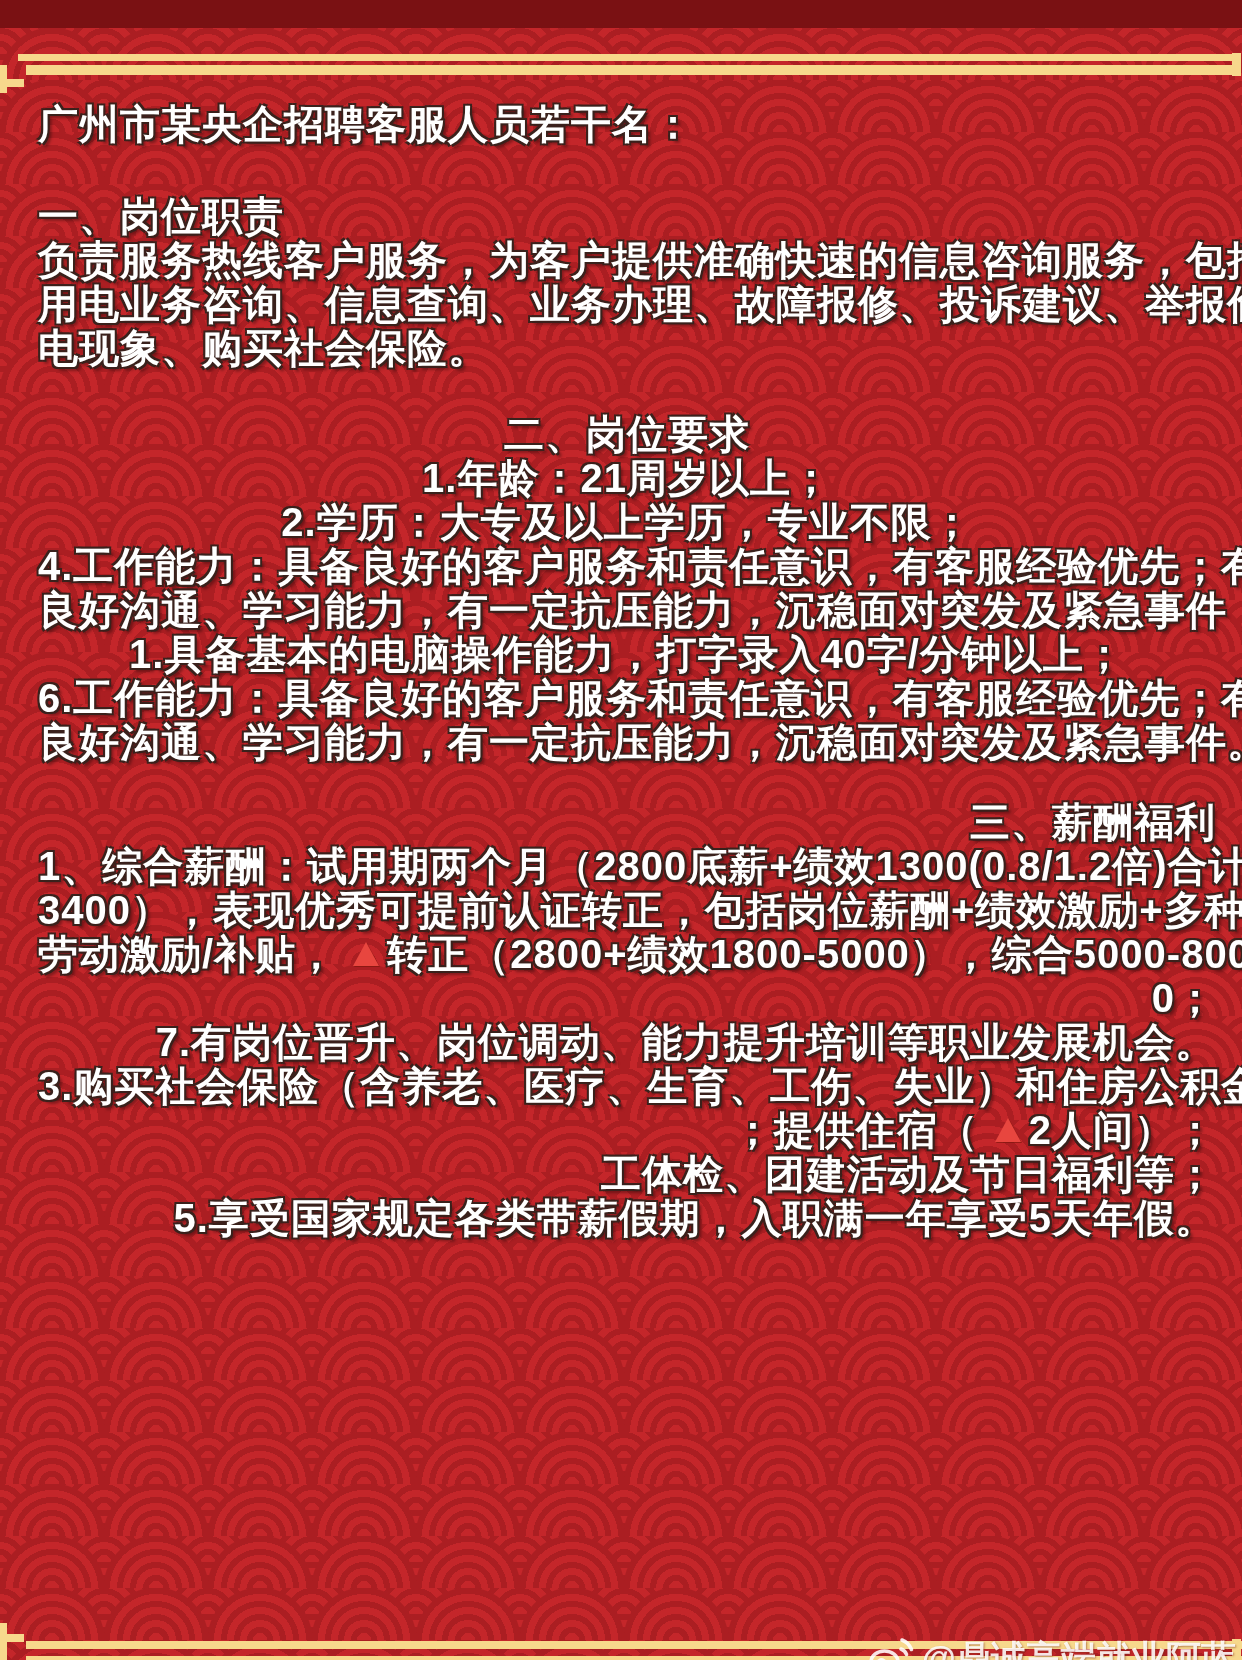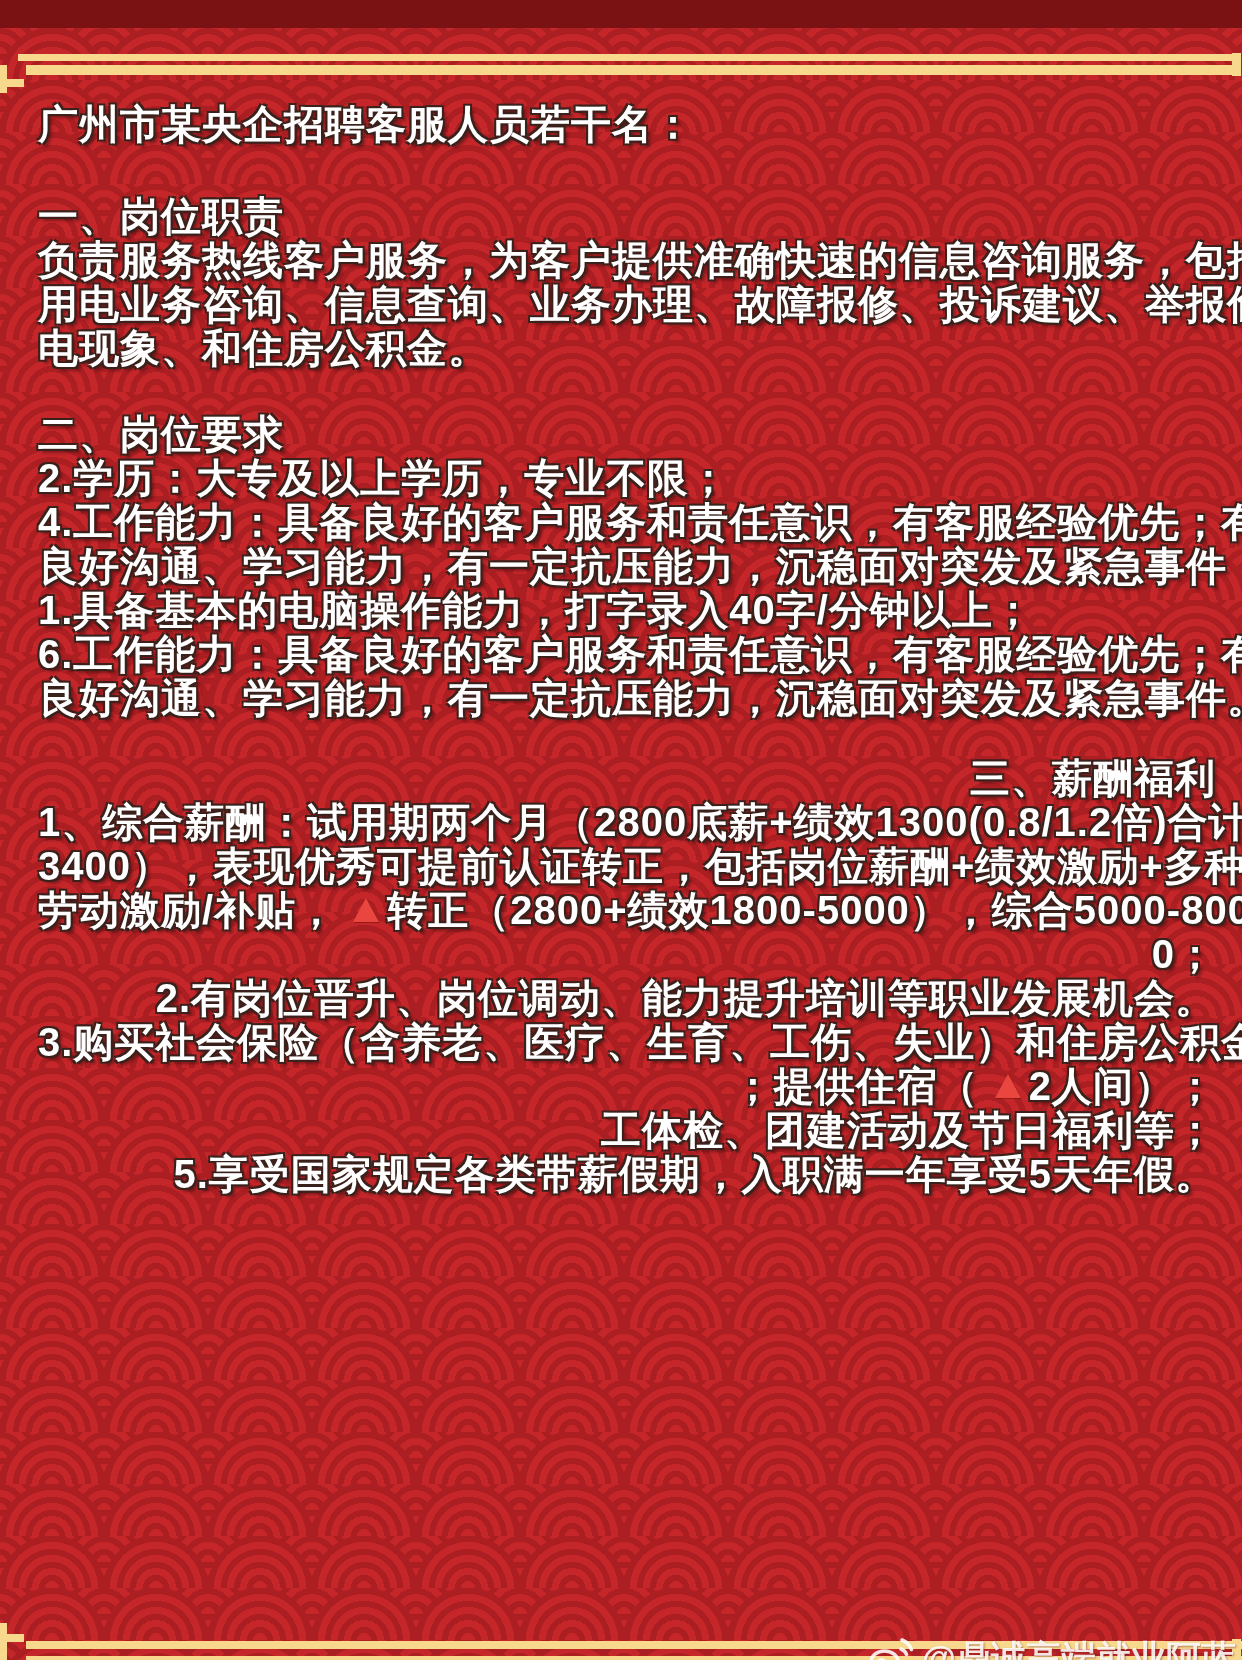--- a/index.html
+++ b/index.html
@@ -54,21 +54,21 @@
     line-height: 44px;
     height: 44px;
     white-space: nowrap;
     letter-spacing: 1px;
     text-shadow:
       -2px -2px 0 #3a211c, 2px -2px 0 #3a211c,
       -2px 2px 0 #3a211c, 2px 2px 0 #3a211c,
        4px 4px 3px rgba(0,0,0,0.35);
   }
   section.sec-1 { margin-top: 48px; }
-  section.sec-2 { margin-top: 42px; }
+  section.sec-2 { margin-top: 42px; text-align: center; }
   section.sec-3 { margin-top: 36px; text-align: right; }
   section.sec-4 { margin-top: 36px; }
   .gap-top { margin-top: 42px; }
 
   .tri {
     display: inline-block;
     width: 0; height: 0;
     border-left: 13px solid transparent;
     border-right: 13px solid transparent;
     border-bottom: 24px solid #e8463f;
@@ -107,40 +107,41 @@
   <div class="gold bot-right-cap"></div>
 
   <div class="content">
 
     <div class="line">广州市某央企招聘客服人员若干名：</div>
 
     <section class="sec-1">
       <div class="line">一、岗位职责</div>
       <div class="line">负责服务热线客户服务，为客户提供准确快速的信息咨询服务，包括</div>
       <div class="line">用电业务咨询、信息查询、业务办理、故障报修、投诉建议、举报偷</div>
-      <div class="line">电现象、和住房公积金。</div>
+      <div class="line">电现象、购买社会保险。</div>
     </section>
 
     <section class="sec-2">
       <div class="line">二、岗位要求</div>
+      <div class="line">1.年龄：21周岁以上；</div>
       <div class="line">2.学历：大专及以上学历，专业不限；</div>
       <div class="line">4.工作能力：具备良好的客户服务和责任意识，有客服经验优先；有</div>
       <div class="line">良好沟通、学习能力，有一定抗压能力，沉稳面对突发及紧急事件；</div>
       <div class="line">1.具备基本的电脑操作能力，打字录入40字/分钟以上；</div>
       <div class="line">6.工作能力：具备良好的客户服务和责任意识，有客服经验优先；有</div>
       <div class="line">良好沟通、学习能力，有一定抗压能力，沉稳面对突发及紧急事件。</div>
     </section>
 
     <section class="sec-3">
       <div class="line">三、薪酬福利</div>
       <div class="line">1、综合薪酬：试用期两个月（2800底薪+绩效1300(0.8/1.2倍)合计</div>
       <div class="line">3400），表现优秀可提前认证转正，包括岗位薪酬+绩效激励+多种</div>
       <div class="line"><span>劳动激励/补贴， </span><span class="tri"></span><span>转正（2800+绩效1800-5000），综合5000-800</span></div>
       <div class="line">0；</div>
-      <div class="line">2.有岗位晋升、岗位调动、能力提升培训等职业发展机会。</div>
+      <div class="line">7.有岗位晋升、岗位调动、能力提升培训等职业发展机会。</div>
       <div class="line">3.购买社会保险（含养老、医疗、生育、工伤、失业）和住房公积金</div>
       <div class="line"><span>；提供住宿（ </span><span class="tri"></span><span>2人间）；</span></div>
       <div class="line">工体检、团建活动及节日福利等；</div>
       <div class="line">5.享受国家规定各类带薪假期，入职满一年享受5天年假。</div>
     </section>
 
 
   </div>
 
   <div class="watermark">

